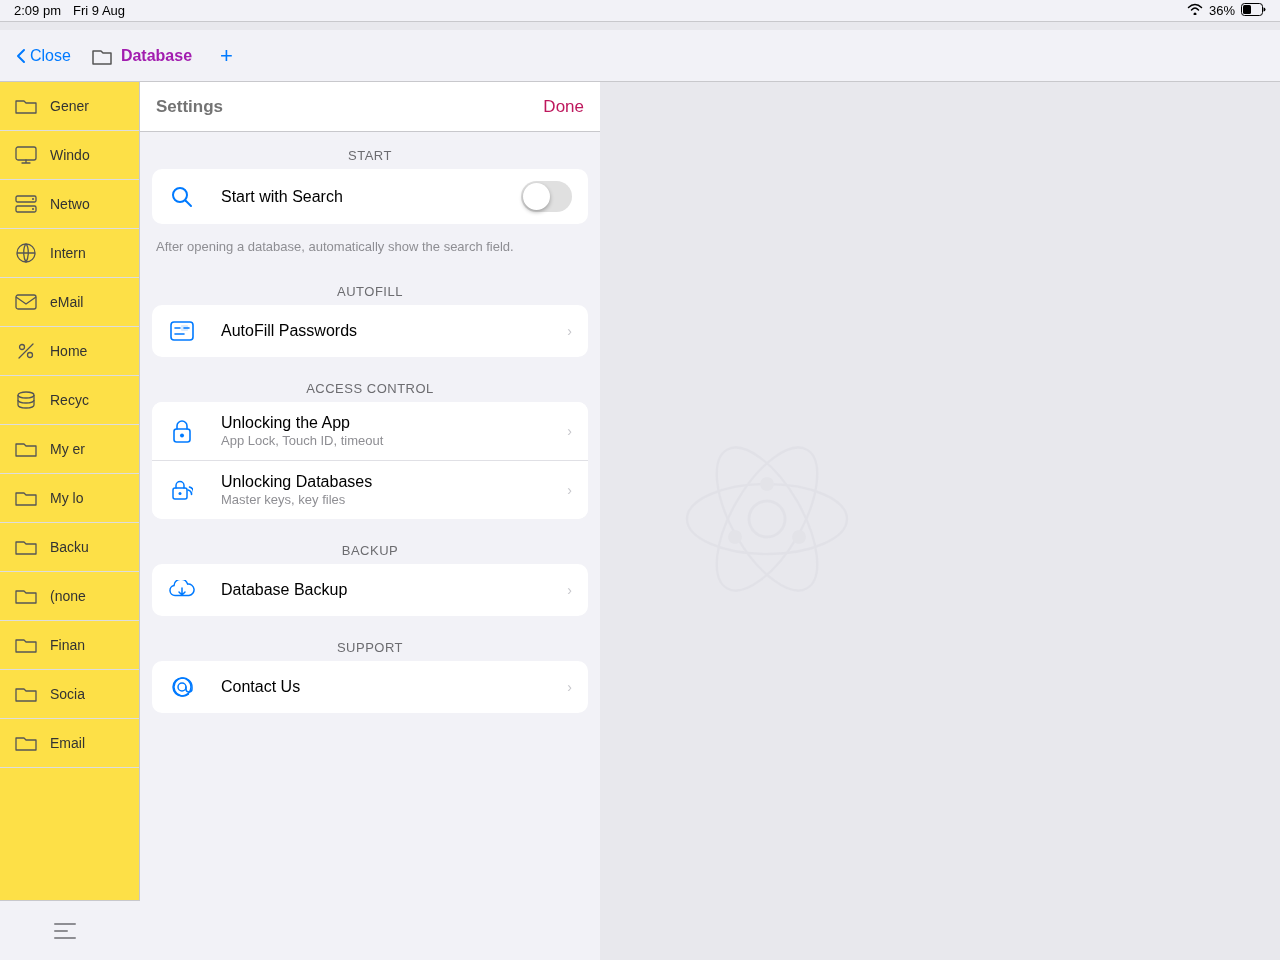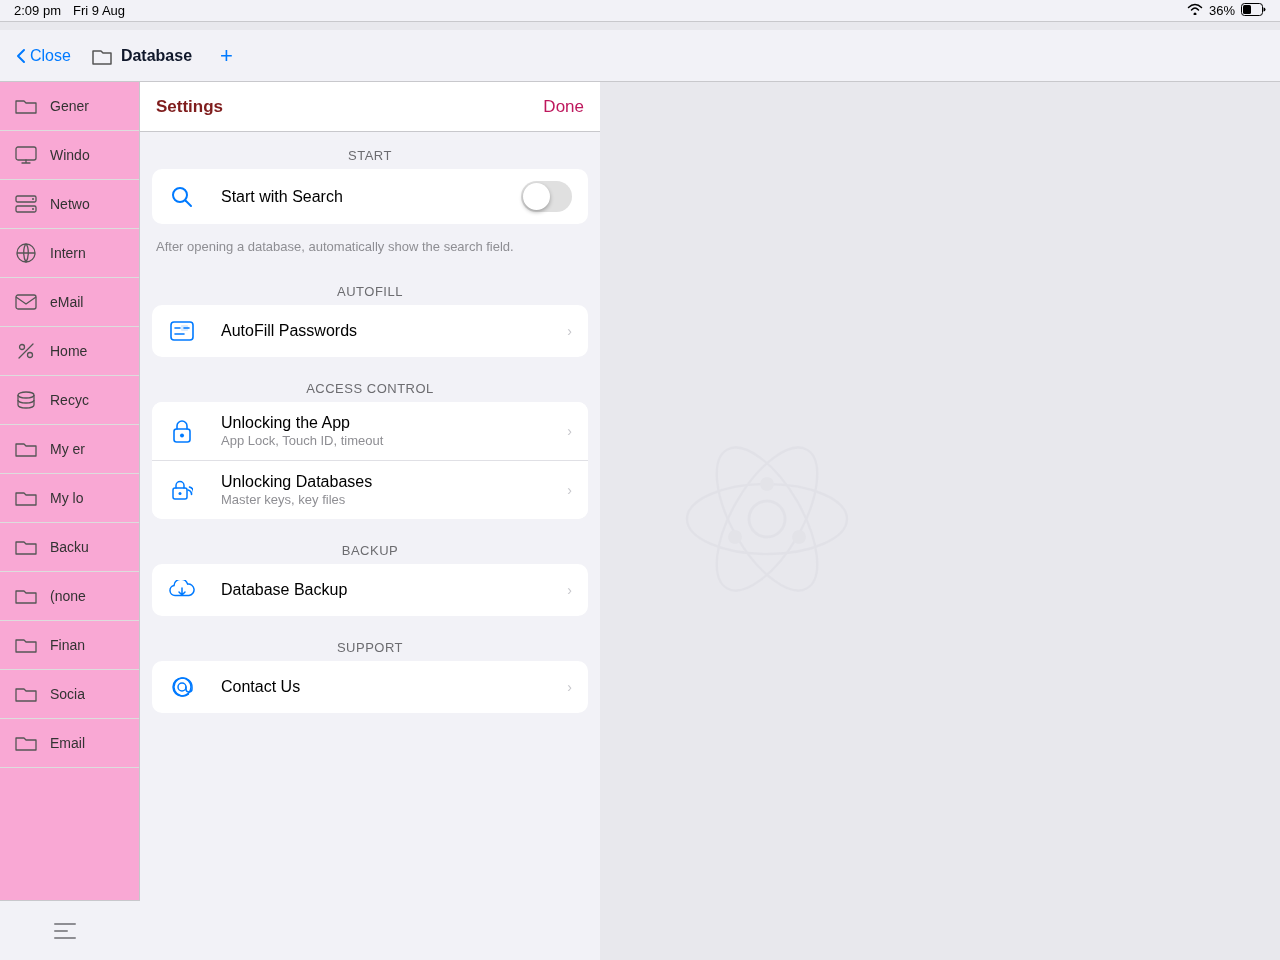--- a/index.html
+++ b/index.html
@@ -64,39 +64,39 @@
       color: #007aff;
       font-size: 16px;
       cursor: pointer;
     }
     .nav-title {
       display: flex;
       align-items: center;
       gap: 8px;
       font-size: 16px;
       font-weight: 600;
-      color: #0f172a;
+      color: #a21caf;
     }
     .nav-plus {
       color: #007aff;
       font-size: 22px;
       margin-left: 8px;
     }
 
     
     .content-area {
       display: flex;
       flex: 1;
       overflow: hidden;
     }
 
     
     .sidebar {
       width: 140px;
-      background: #f9a8d4;
+      background: #fde047;
       border-right: 0.5px solid #c8c8cc;
       overflow-y: auto;
       flex-shrink: 0;
     }
     .sidebar-item {
       display: flex;
       align-items: center;
       gap: 10px;
       padding: 10px 12px;
       border-bottom: 0.5px solid #ddd;
@@ -458,21 +458,21 @@
         </div>
         <span class="sidebar-label">Email</span>
       </div>
     </div>
 
     <div class="main-content">
 
       <div class="settings-panel">
 
         <div class="settings-header">
-          <span style="font-size:17px;font-weight:600;color:#7f1d1d;">Settings</span>
+          <span style="font-size:17px;font-weight:600;color:#737373;">Settings</span>
           <span class="settings-done">Done</span>
         </div>
 
         <div>
           <div class="settings-section-label">START</div>
           <div class="settings-group">
             <div class="settings-row">
               <div class="settings-row-icon">
                 <svg width="22" height="22" viewBox="0 0 22 22" fill="none">
                   <circle cx="9" cy="9" r="7" stroke="#007aff" stroke-width="2"></circle>

